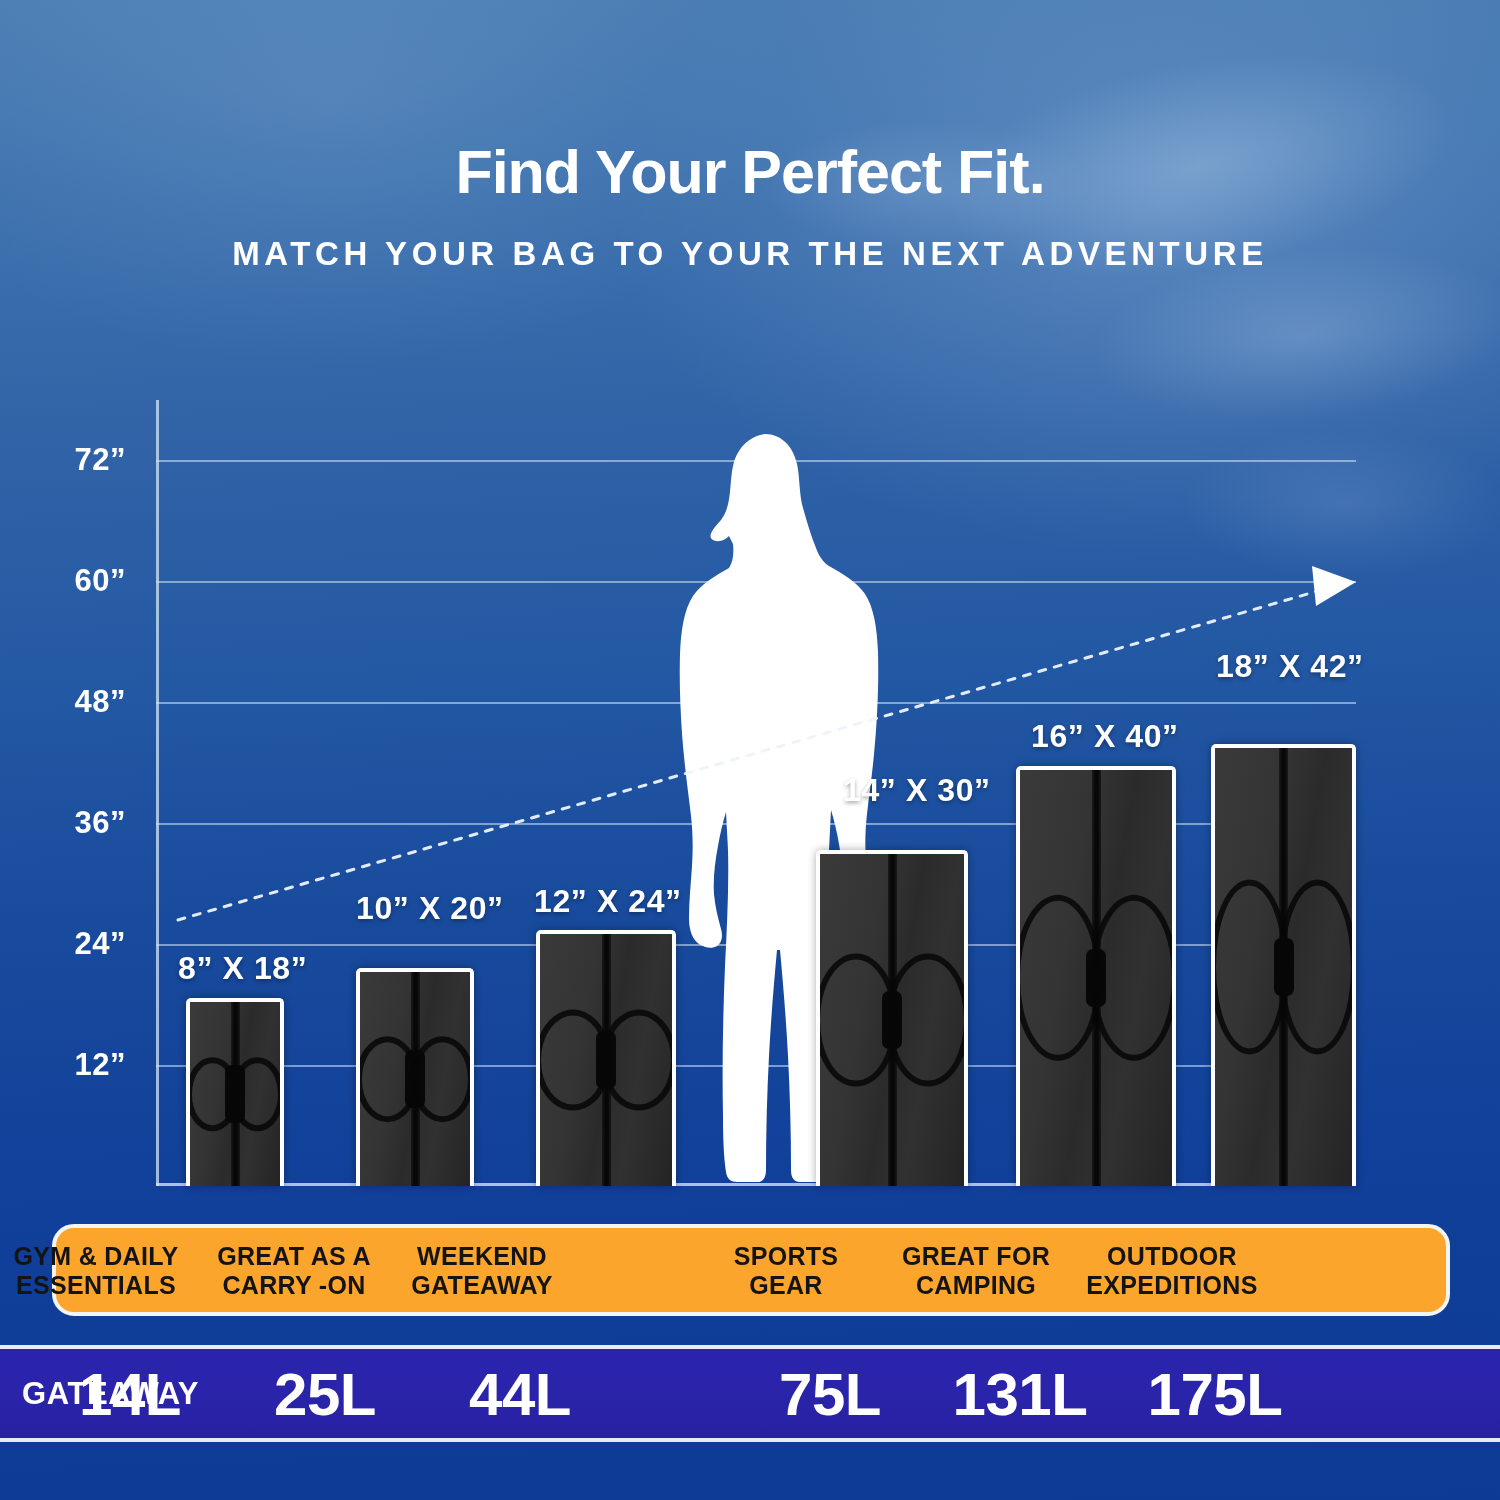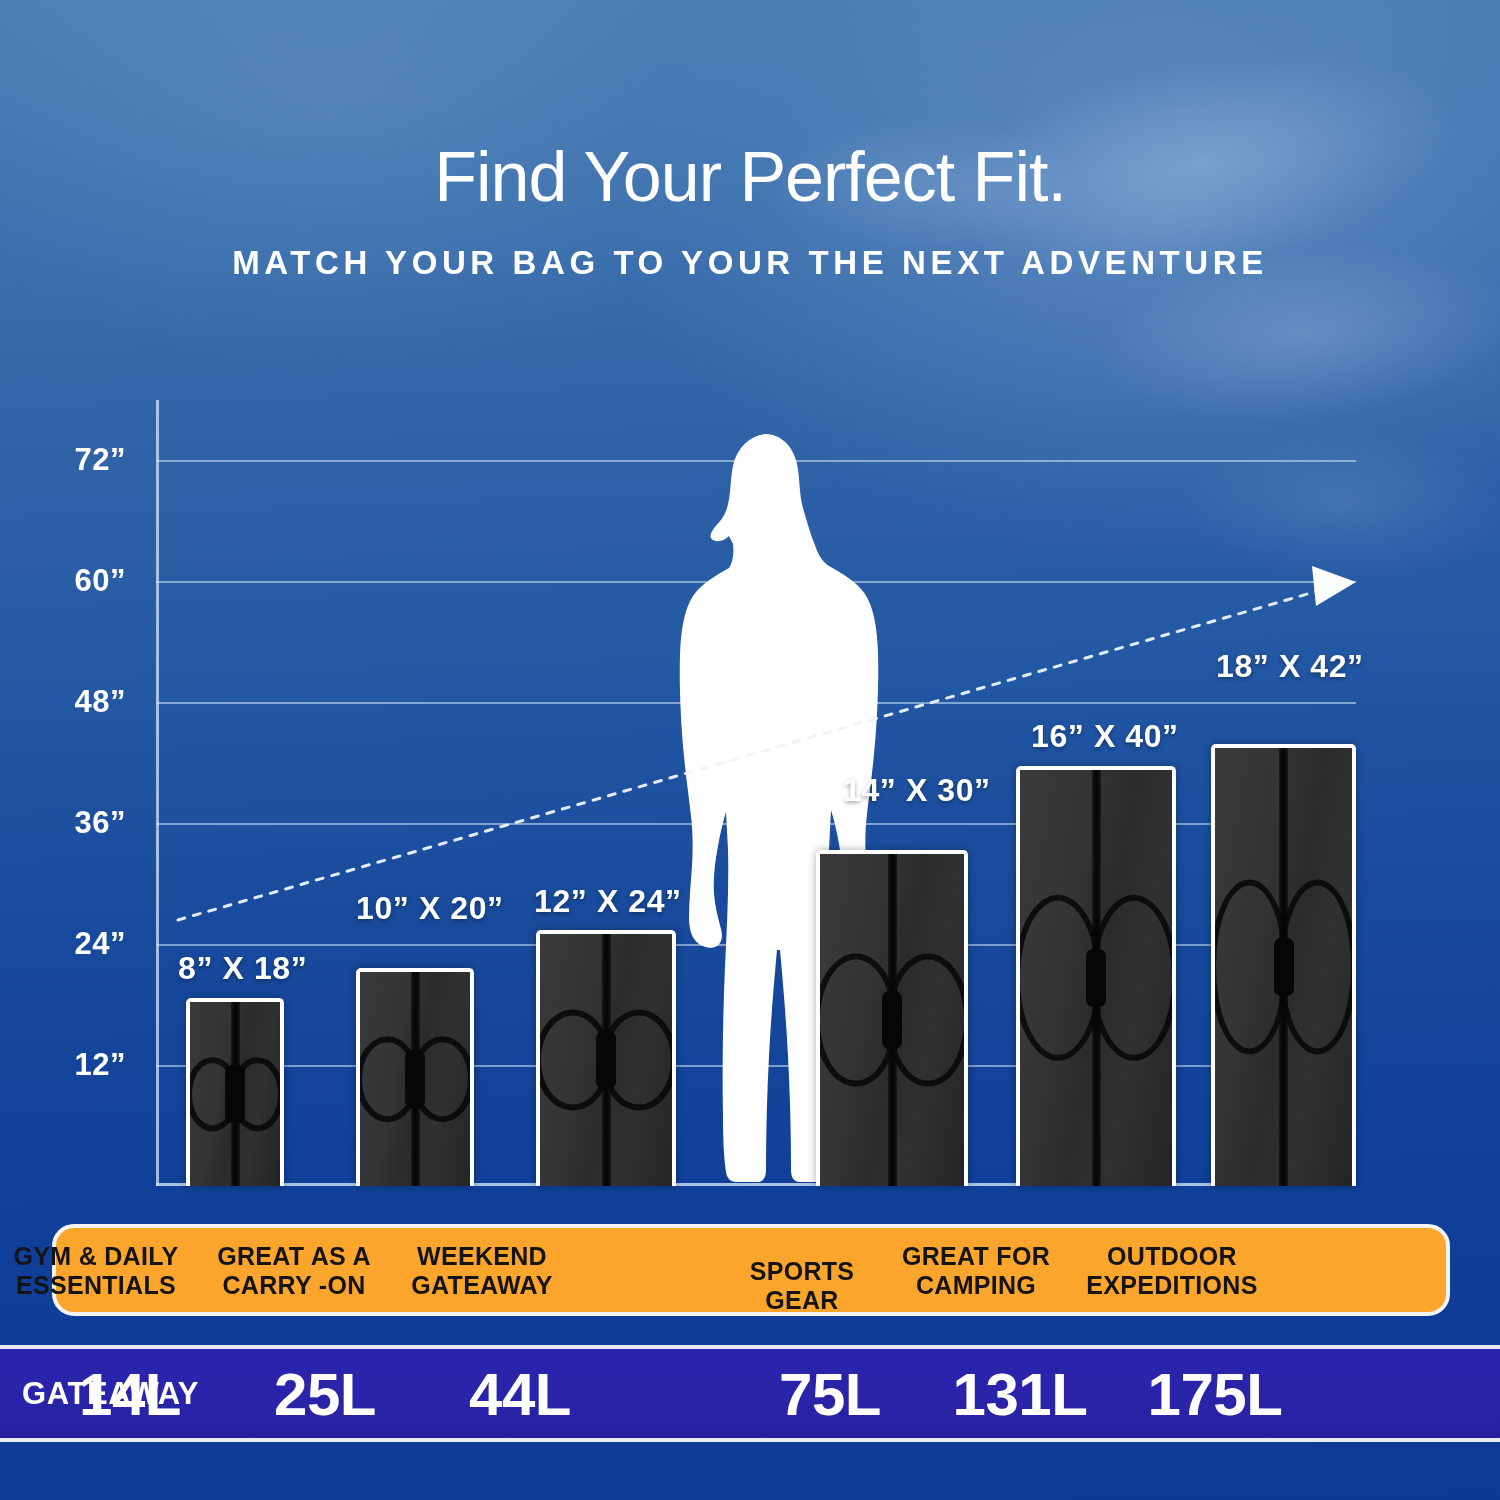--- a/index.html
+++ b/index.html
@@ -29,23 +29,23 @@
   .c1 { left:940px; top:60px;  width:520px; height:210px; transform:rotate(-10deg); }
   .c2 { left:1090px;top:250px; width:430px; height:170px; transform:rotate(-6deg); opacity:.75;}
   .c3 { left:760px; top:120px; width:330px; height:130px; opacity:.55; }
   .c4 { left:1180px;top:430px; width:330px; height:150px; opacity:.45; }
 
   
   #header { position:absolute; left:0; top:0; width:1500px; text-align:center; }
   #title {
     margin-top:142px;
     color:#ffffff;
-    font-size:70px;
+    font-size:61px;
     line-height:1.0;
-    font-weight:normal;
+    font-weight:bold;
     letter-spacing:-1px;
   }
   #subtitle {
     margin-top:32px;
     color:#ffffff;
     font-size:33px;
     font-weight:bold;
     letter-spacing:4.6px;
   }
 
@@ -366,21 +366,21 @@
       </div>
   </div>
 
   <div id="banner">
       <div class="banner-cell" style="left: -50px; width: 180px; top: 50%; transform: translateY(-50%);">GYM &amp; DAILY
 ESSENTIALS</div>
       <div class="banner-cell" style="left: 148px; width: 180px; top: 50%; transform: translateY(-50%);">GREAT AS A
 CARRY -ON</div>
       <div class="banner-cell" style="left: 336px; width: 180px; top: 50%; transform: translateY(-50%);">WEEKEND
 GATEAWAY</div>
-      <div class="banner-cell" style="left: 656px; width: 180px; top: 50%; transform: translateY(-50%); margin-top: 15px;">SPORTS
+      <div class="banner-cell" style="left: 640px; width: 180px; top: 50%; transform: translateY(-50%);">SPORTS
 GEAR</div>
       <div class="banner-cell" style="left: 830px; width: 180px; top: 50%; transform: translateY(-50%);">GREAT FOR
 CAMPING</div>
       <div class="banner-cell" style="left: 1026px; width: 180px; top: 50%; transform: translateY(-50%);">OUTDOOR
 EXPEDITIONS</div>
     </div>
 
   <div id="capacity">
     <div id="capacity-label">GATEAWAY</div>
   <div class="cap-value" style="left: 45px; width: 170px;">14L</div>

